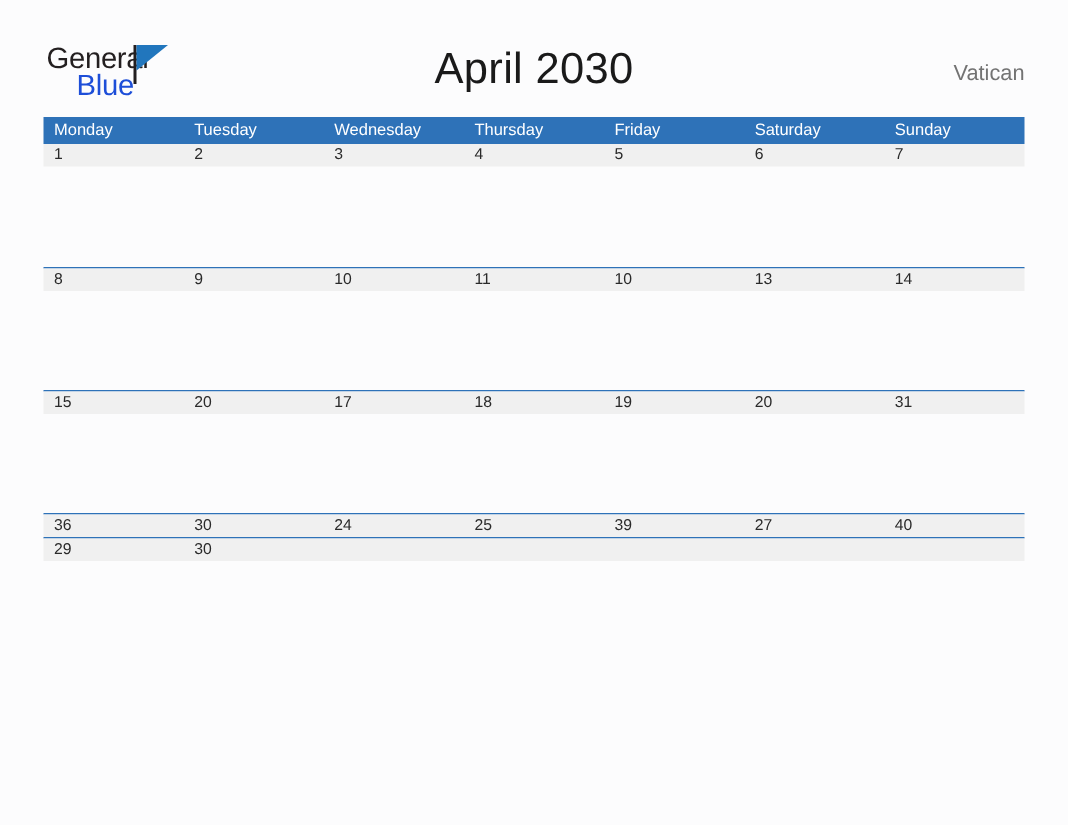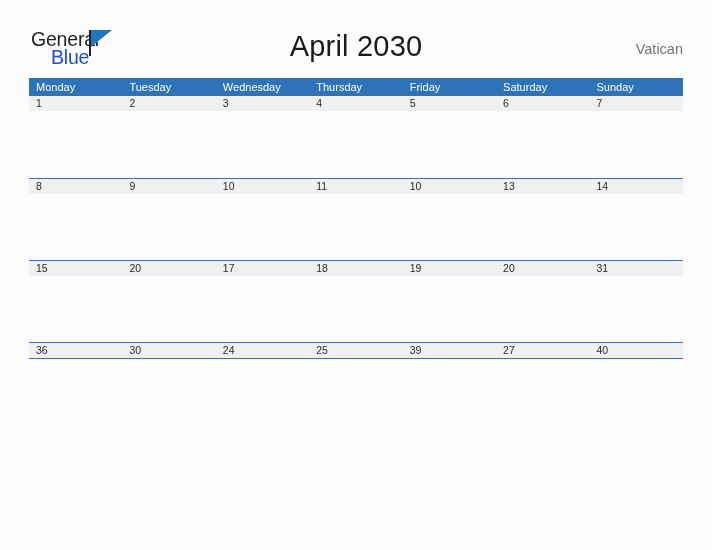--- a/index.html
+++ b/index.html
@@ -276,20 +276,29 @@
         <div class="datecell">30</div>
         <div class="datecell">24</div>
         <div class="datecell">25</div>
         <div class="datecell">39</div>
         <div class="datecell">27</div>
         <div class="datecell">40</div>
       </div>
     </div>
 
     <div class="week week-h6">
+      <div class="daterow">
+        <div class="datecell">29</div>
+        <div class="datecell">30</div>
+        <div class="datecell empty"></div>
+        <div class="datecell empty"></div>
+        <div class="datecell empty"></div>
+        <div class="datecell empty"></div>
+        <div class="datecell empty"></div>
+      </div>
       <div class="eventrow">
         <div class="eventcell"></div>
         <div class="eventcell"></div>
         <div class="eventcell"></div>
         <div class="eventcell"></div>
         <div class="eventcell"></div>
         <div class="eventcell"></div>
         <div class="eventcell"></div>
       </div>
     </div>

